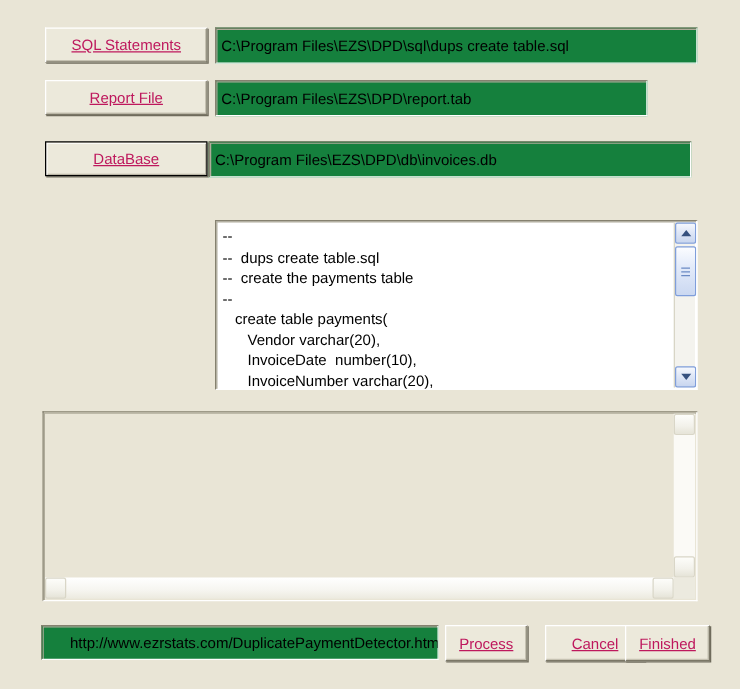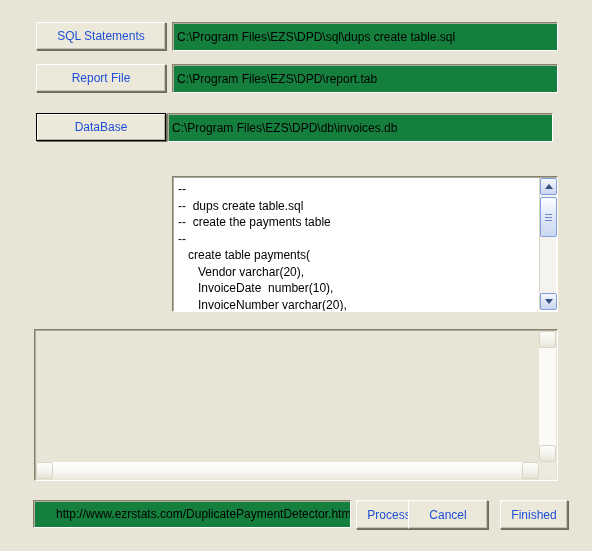--- a/index.html
+++ b/index.html
@@ -20,28 +20,29 @@
   
   .btn {
     background: #ece9db;
     border-top: 1px solid #ffffff;
     border-left: 1px solid #ffffff;
     border-right: 1px solid #7b7767;
     border-bottom: 1px solid #7b7767;
     box-shadow: inset -1px -1px 0 #c6c2b2, 1px 1px 0 #6f6b5c;
     font-family: "Liberation Sans", sans-serif;
     font-size: 12px;
-    color: #1d4ed8;
+    color: #be185d;
     text-align: center;
     display: flex;
     align-items: center;
     justify-content: center;
     box-sizing: border-box;
     cursor: default;
     user-select: none;
+    text-decoration: underline;
   }
   .btn.default-btn {
     border: 1px solid #000000;
     box-shadow: inset 1px 1px 0 #ffffff, inset -1px -1px 0 #b9b5a5, 1px 1px 0 #6f6b5c;
   }
 
   
   .field {
     background: #15803d;
     border-top: 1px solid #85816f;
@@ -189,21 +190,21 @@
 <div class="abs btn row-label-btn" style="left:36px; top:22px;">
   <span>SQL Statements</span>
 </div>
 <div class="abs field" style="left:172px; top:22px; width:386px; height:29px;">
   <span>C:\Program Files\EZS\DPD\sql\dups create table.sql</span>
 </div>
 
 <div class="abs btn row-label-btn" style="left:36px; top:64px;">
   <span>Report File</span>
 </div>
-<div class="abs field" style="left:172px; top:64px; width:386px; height:29px;">
+<div class="abs field" style="left:172px; top:64px; width:346px; height:29px;">
   <span>C:\Program Files\EZS\DPD\report.tab</span>
 </div>
 
 <div class="abs btn default-btn row-label-btn" style="left:36px; top:113px;">
   <span>DataBase</span>
 </div>
 <div class="abs field" style="left:167px; top:113px; width:386px; height:29px;">
   <span>C:\Program Files\EZS\DPD\db\invoices.db</span>
 </div>
 
@@ -258,18 +259,18 @@
   <div class="sb-corner-off"></div>
 </div>
 
 <div class="abs field" style="left:33px; top:500px; width:318px; height:28px;padding-left:22px;">
   <span>http://www.ezrstats.com/DuplicatePaymentDetector.htm</span>
 </div>
 
 <div class="abs btn bottom-btn" style="left:356px; top:500px; width:66px;">
   <span>Process</span>
 </div>
-<div class="abs btn bottom-btn" style="left:408px; top:500px; width:80px;">
+<div class="abs btn bottom-btn" style="left:436px; top:500px; width:80px;">
   <span>Cancel</span>
 </div>
 <div class="abs btn bottom-btn" style="left:500px; top:500px; width:68px;">
   <span>Finished</span>
 </div>
 
 </body></html>

